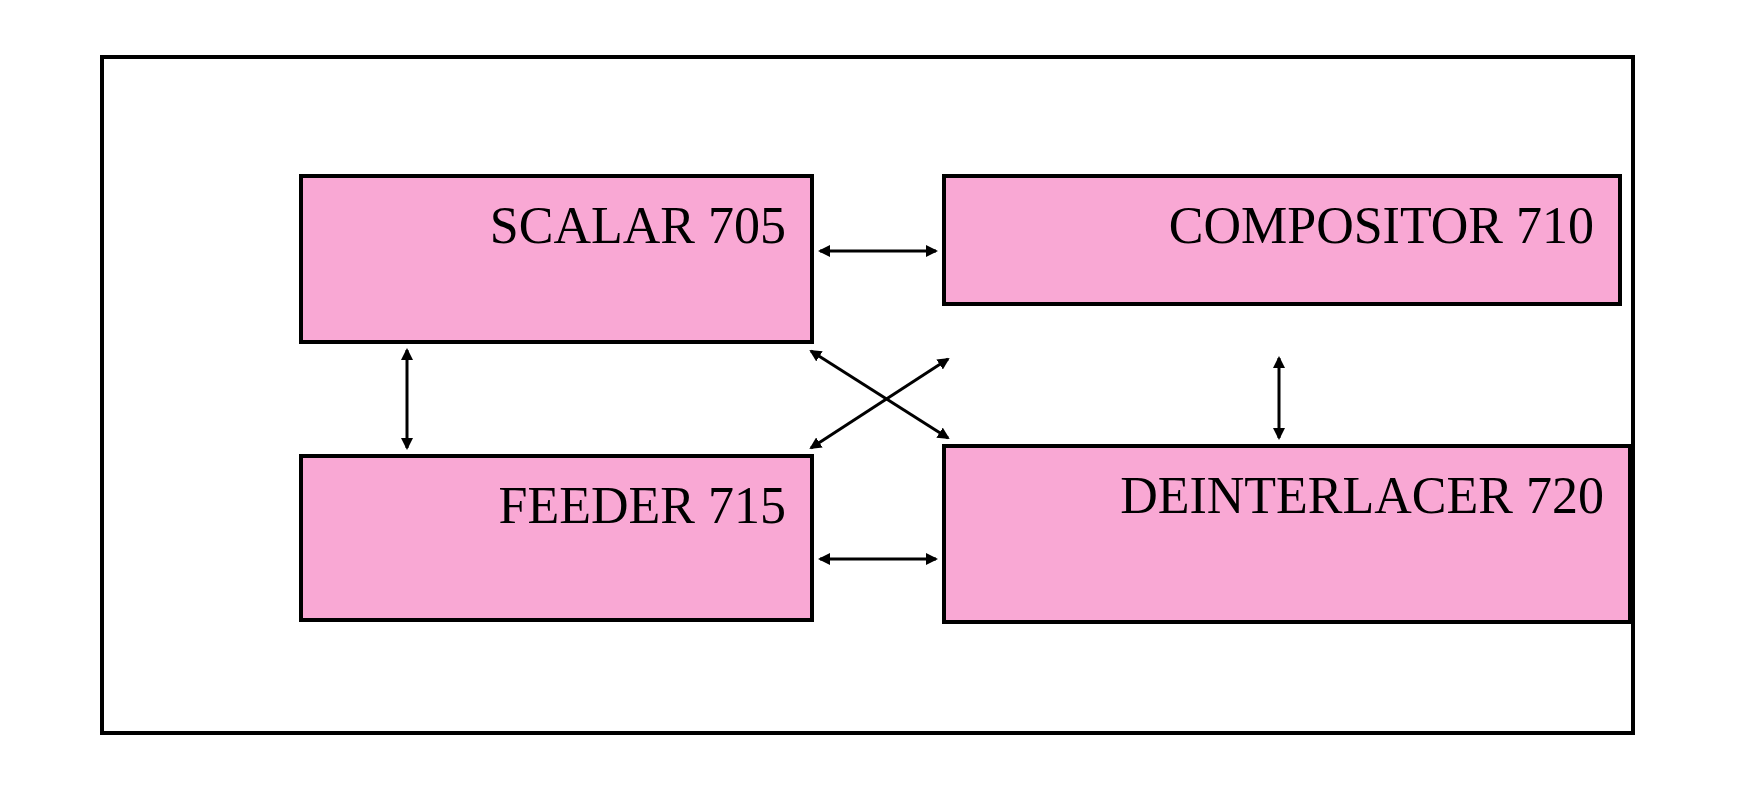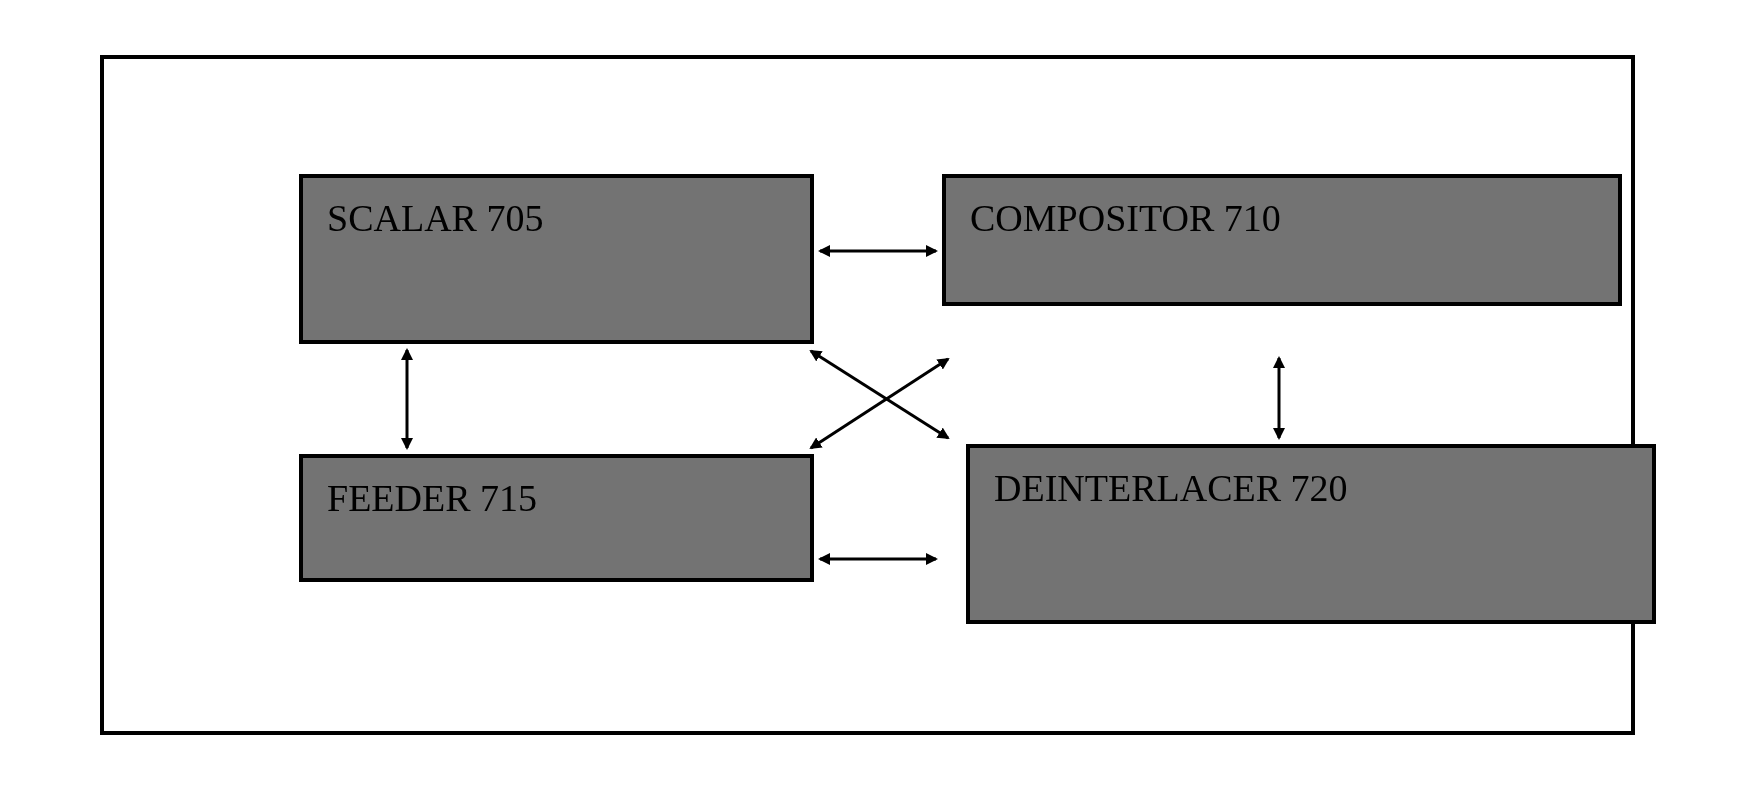--- a/index.html
+++ b/index.html
@@ -18,51 +18,50 @@
       position: absolute;
       left: 100px;
       top: 55px;
       width: 1535px;
       height: 680px;
       border: 4px solid black;
     }
     .block {
       position: absolute;
       border: 4px solid black;
-      background: #737373;
-      font-size: 38px;
+      background: #f9a8d4;
+      font-size: 52px;
       padding: 18px 24px;
       display: flex;
       align-items: flex-start;
-      justify-content: flex-start;
+      justify-content: flex-end;
     }
     .scalar {
       left: 195px;
       top: 115px;
       width: 515px;
       height: 170px;
     }
     .compositor {
       left: 838px;
       top: 115px;
       width: 680px;
       height: 132px;
     }
     .feeder {
       left: 195px;
       top: 395px;
       width: 515px;
-      height: 128px;
+      height: 168px;
     }
     .deinterlacer {
       left: 838px;
       top: 385px;
       width: 690px;
       height: 180px;
-      margin-left: 24px;
     }
     .arrow-svg {
       position: absolute;
       left: 0;
       top: 0;
       width: 1535px;
       height: 680px;
       pointer-events: none;
     }
   </style>

